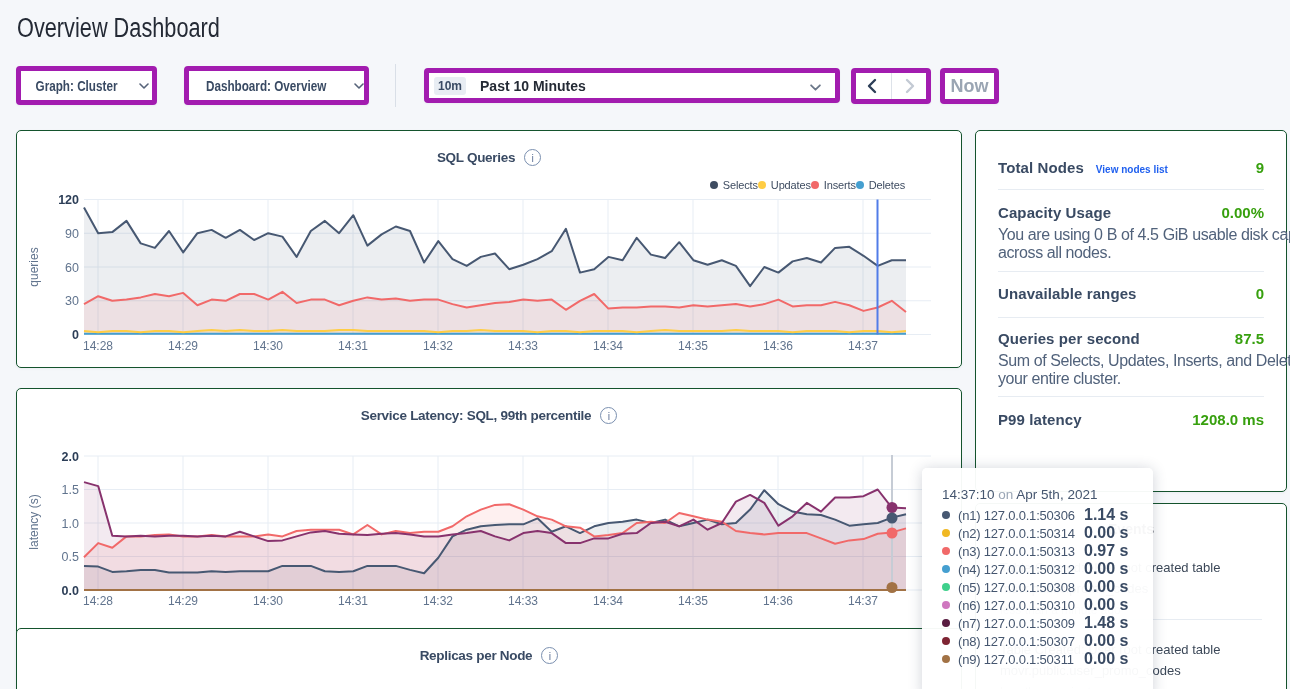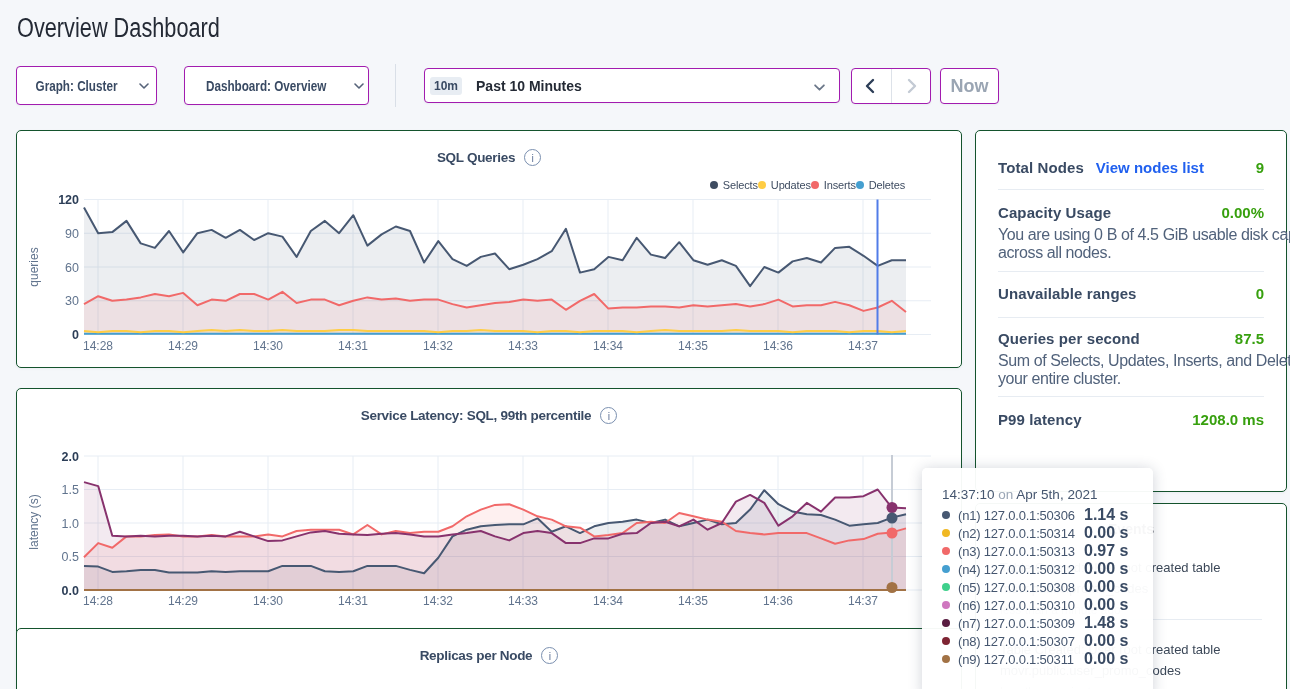--- a/index.html
+++ b/index.html
@@ -1,30 +1,30 @@
 <!DOCTYPE html>
 <html><head><meta charset="utf-8"><style>
 *{margin:0;padding:0;box-sizing:border-box}
 html,body{width:1290px;height:689px;overflow:hidden}
 body{background:#f5f7fa;font-family:"Liberation Sans",sans-serif;position:relative;color:#394a63}
 .h1{position:absolute;left:17px;top:13px;font-size:27px;font-weight:400;color:#242a35;transform:scaleX(.805);transform-origin:left top}
-.btn{position:absolute;background:#fff;border:1px solid #a21caf;border-radius:4px;display:flex;align-items:center;box-shadow:0 1px 2px rgba(60,80,110,.05)}
+.btn{position:absolute;background:#fff;border:5px solid #a21caf;border-radius:4px;display:flex;align-items:center;box-shadow:0 1px 2px rgba(60,80,110,.05)}
 .btn .lbl{font-size:15px;font-weight:bold;color:#394a63;transform:scaleX(.78);transform-origin:center;white-space:nowrap}
 .chev{display:inline-block;width:9px;height:9px;margin-left:10px}
 .vdiv{position:absolute;left:395px;top:64px;width:1px;height:43px;background:#d9dfe7}
 .badge{background:#e8edf3;border-radius:3px;font-size:12px;font-weight:bold;color:#394a63;padding:2px 4px;margin-right:14px}
 .card{position:absolute;background:#fff;border:1px solid #14532d;border-radius:5px;box-shadow:0 1px 3px rgba(60,80,110,.05)}
 .ctitle{position:absolute;left:0;right:0;top:18px;display:flex;justify-content:center;align-items:center;font-size:13.5px;letter-spacing:-.3px;font-weight:bold;color:#394a63}
 .iicon{width:17px;height:17px;border:1px solid #7a8faf;border-radius:50%;margin-left:9px;display:inline-flex;align-items:center;justify-content:center;font-size:10.5px;font-weight:400;color:#64779a;font-style:normal}
 .legend{position:absolute;top:48px;right:56px;display:flex;align-items:center;font-size:11px;letter-spacing:-.15px;color:#3e4c61}
 .legend .it{display:flex;align-items:center;margin-left:0}
 .dot{width:8px;height:8px;border-radius:50%;margin-right:5px;flex:none}
 .srow{display:flex;align-items:baseline;padding:0 22px}
 .slabel{font-size:15px;font-weight:bold;color:#394a63;letter-spacing:.1px}
-.slink{font-size:15px;font-weight:bold;color:#2060ef;margin-left:12px}
+.slink{font-size:10px;font-weight:bold;color:#2060ef;margin-left:12px}
 .sval{font-size:15px;font-weight:bold;color:#37a00e;margin-left:auto}
 .sdesc{font-size:16px;color:#51627b;line-height:17.5px;padding:0 22px;letter-spacing:-.4px;white-space:nowrap}
 .sdiv{height:1px;background:#e7ecf2;margin:0 22px}
 .ev-msg{font-size:13px;line-height:21px;color:#3c4858}
 .ev-time{font-size:12px;color:#97a2b0;margin-top:4px}
 .tooltip{position:absolute;left:922px;top:468px;width:231px;height:230px;background:rgba(255,255,255,.96);border-radius:5px;box-shadow:0 1px 14px rgba(40,55,80,.22);z-index:50;padding:16px 0 0 20px}
 .tt-date{font-size:13.5px;color:#45566f;margin-top:3px;margin-bottom:4px}
 .tt-date .on{color:#9aa6b5}
 .tt-row{display:flex;align-items:center;height:18px}
 .tt-name{font-size:13px;letter-spacing:-.2px;color:#45566f;width:126px;white-space:nowrap}

